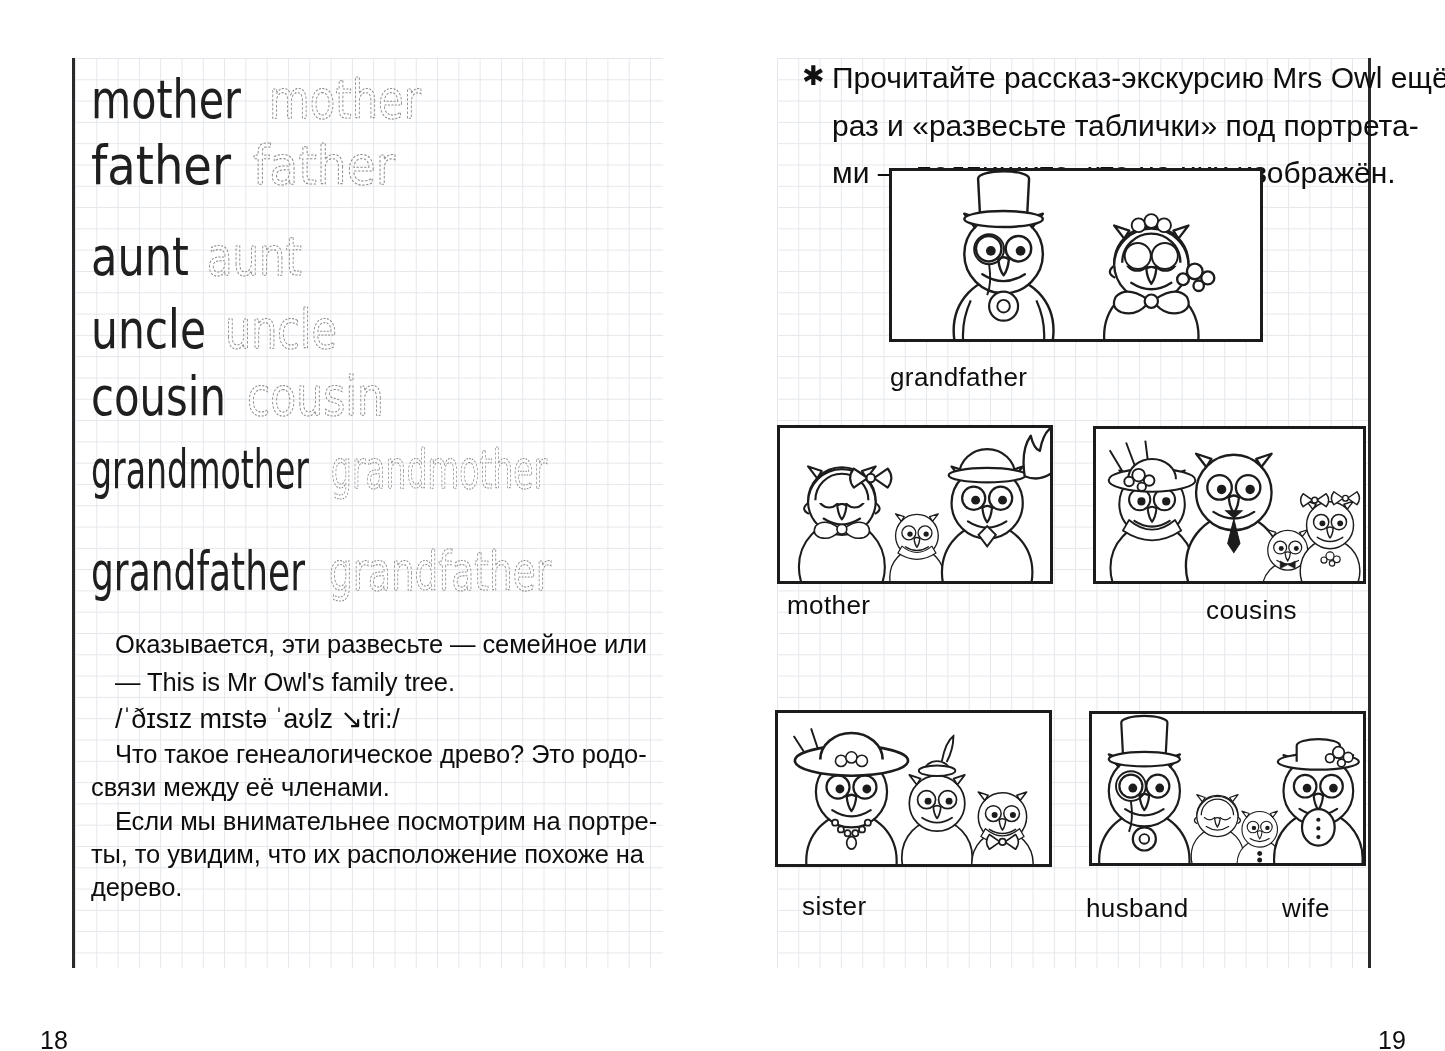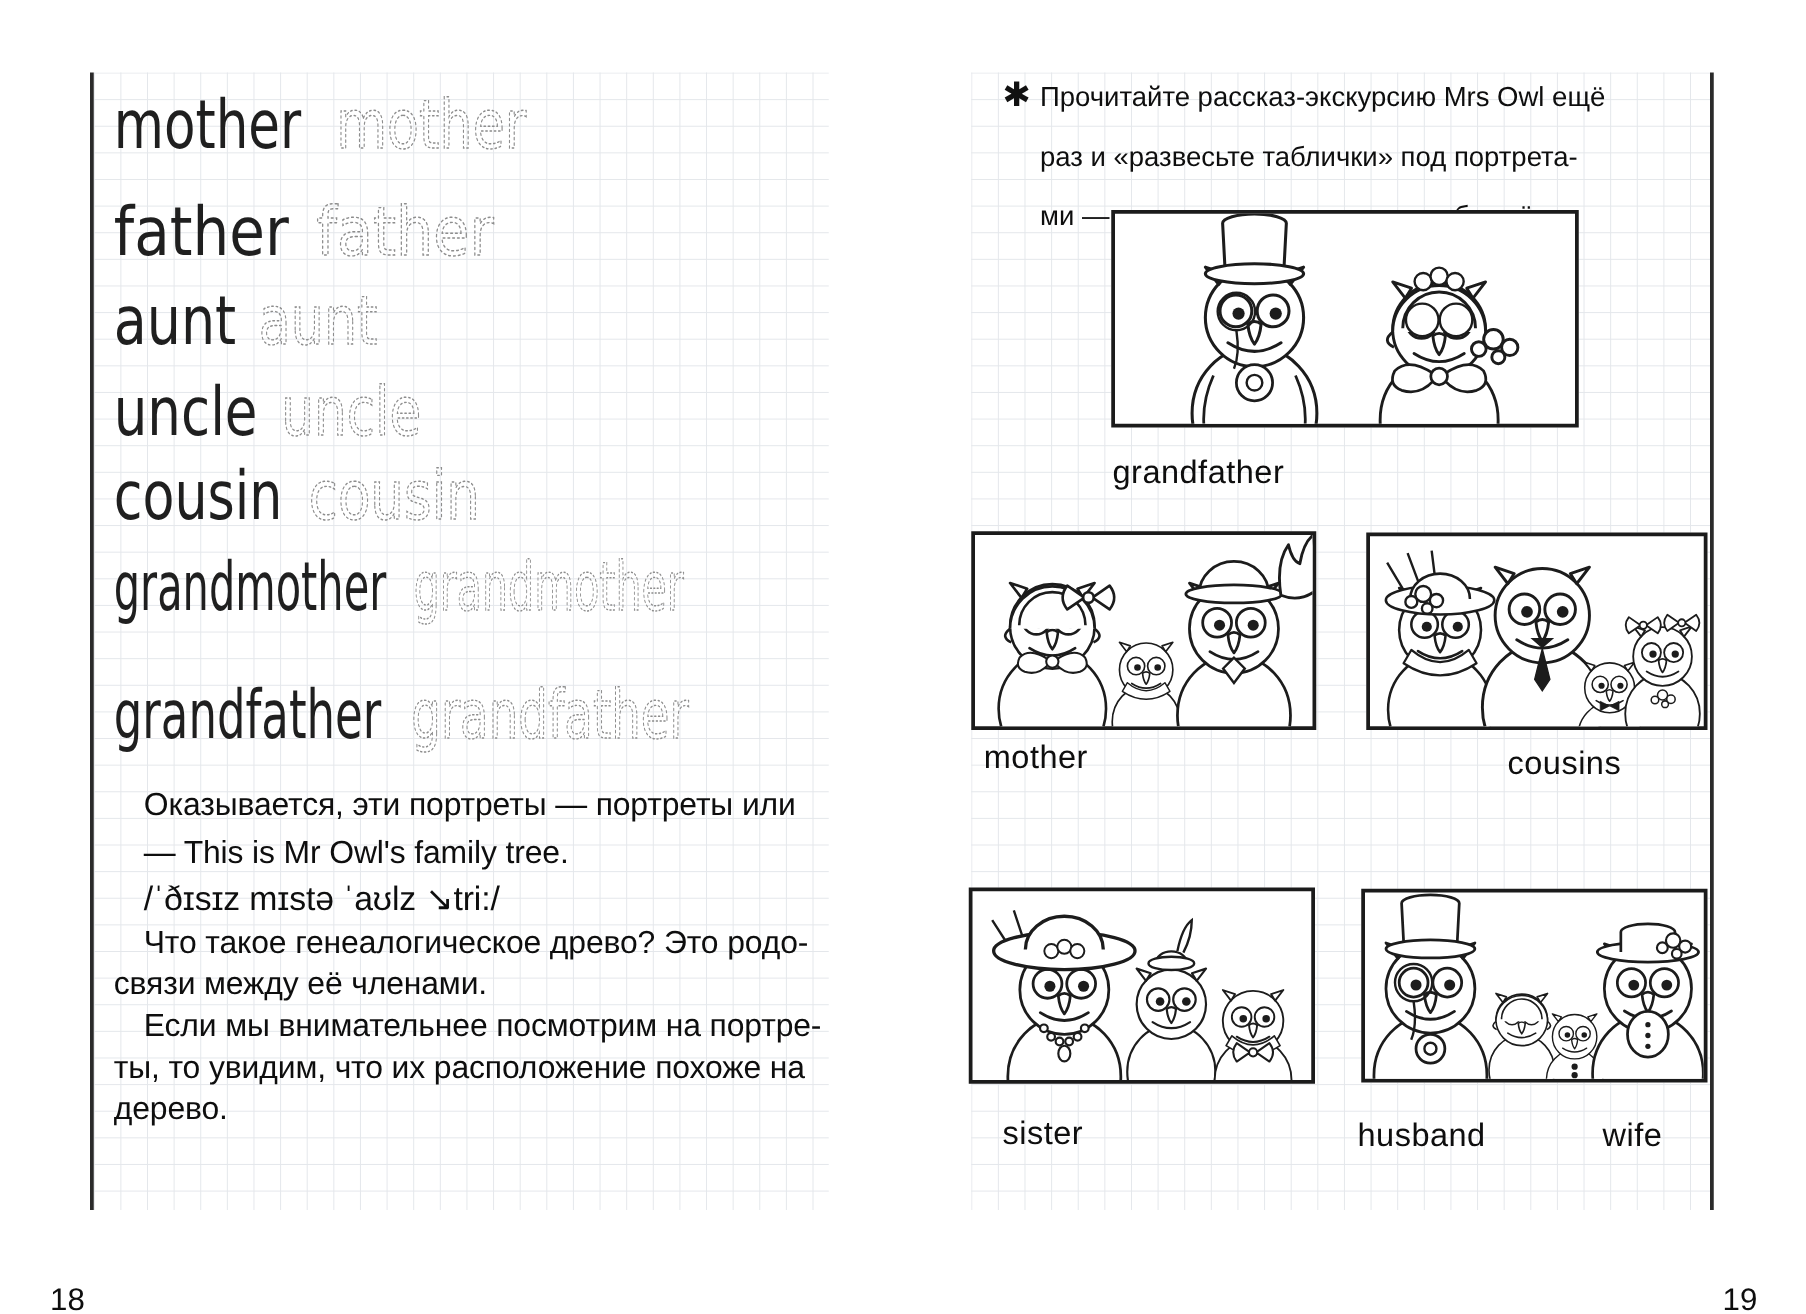--- a/index.html
+++ b/index.html
@@ -24,21 +24,21 @@
   
   .body-text{position:absolute;left:16px;top:570px;width:570px;font-size:25.5px;
              line-height:33.4px;color:#0e0e0e;letter-spacing:-0.1px;}
   .line{white-space:nowrap;}
   .line.indent{padding-left:24px;}
   .line.en{padding-top:5px;}
   .line.ipa{font-family:Liberation Sans, sans-serif;font-size:27px;line-height:38px;}
 
   
   .task-star{position:absolute;left:25px;top:2px;font-size:27px;color:#111;}
-  .task-lines{position:absolute;left:55px;top:-4px;width:530px;font-size:22px;
+  .task-lines{position:absolute;left:55px;top:-4px;width:530px;font-size:30px;
               line-height:47.6px;color:#0e0e0e;}
   .task-lines .line{white-space:nowrap;}
 
   
   .frame{position:absolute;background:#fff;border:3px solid #1b1b1b;box-sizing:border-box;}
   .frame svg{display:block;width:100%;height:100%;}
   .plabel{position:absolute;font-size:26px;letter-spacing:.4px;color:#0e0e0e;white-space:nowrap;}
   .pagenum{position:absolute;font-size:25px;color:#0e0e0e;margin-top:40px;}
 </style>
 </head>
@@ -129,21 +129,21 @@
 <div class="sheet">
 
   <div id="left-page" class="grid-panel">
 
     <div class="trace-row" style="top:2px">
       <svg width="560" height="84">
           <text class="w-solid" x="0" y="58" textLength="150" lengthAdjust="spacingAndGlyphs">mother</text>
           <text class="w-trace" x="178" y="58" textLength="152" lengthAdjust="spacingAndGlyphs">mother</text>
         </svg>
     </div>
-    <div class="trace-row" style="top:88px">
+    <div class="trace-row" style="top:68px">
       <svg width="560" height="84">
           <text class="w-solid" x="0" y="58" textLength="140" lengthAdjust="spacingAndGlyphs">father</text>
           <text class="w-trace" x="162" y="58" textLength="142" lengthAdjust="spacingAndGlyphs">father</text>
         </svg>
     </div>
     <div class="trace-row" style="top:159px">
       <svg width="560" height="84">
           <text class="w-solid" x="0" y="58" textLength="98" lengthAdjust="spacingAndGlyphs">aunt</text>
           <text class="w-trace" x="116" y="58" textLength="95" lengthAdjust="spacingAndGlyphs">aunt</text>
         </svg>
@@ -167,21 +167,21 @@
         </svg>
     </div>
     <div class="trace-row" style="top:474px">
       <svg width="560" height="84">
           <text class="w-solid" x="0" y="58" textLength="214" lengthAdjust="spacingAndGlyphs">grandfather</text>
           <text class="w-trace" x="238" y="58" textLength="222" lengthAdjust="spacingAndGlyphs">grandfather</text>
         </svg>
     </div>
 
     <div class="body-text">
-      <div class="line indent">Оказывается, эти портреты — портреты или</div>
+      <div class="line indent">Оказывается, эти развесьте — семейное или</div>
       <div class="line indent en">— This is Mr Owl's family tree.</div>
       <div class="line indent ipa">/ˈðɪsɪz mɪstə ˈaʊlz ↘tri:/</div>
       <div class="line indent">Что такое генеалогическое древо? Это родо-</div>
       <div class="line">связи между её членами.</div>
       <div class="line indent">Если мы внимательнее посмотрим на портре-</div>
       <div class="line">ты, то увидим, что их расположение похоже на</div>
       <div class="line">дерево.</div>
     </div>
   </div>
 

